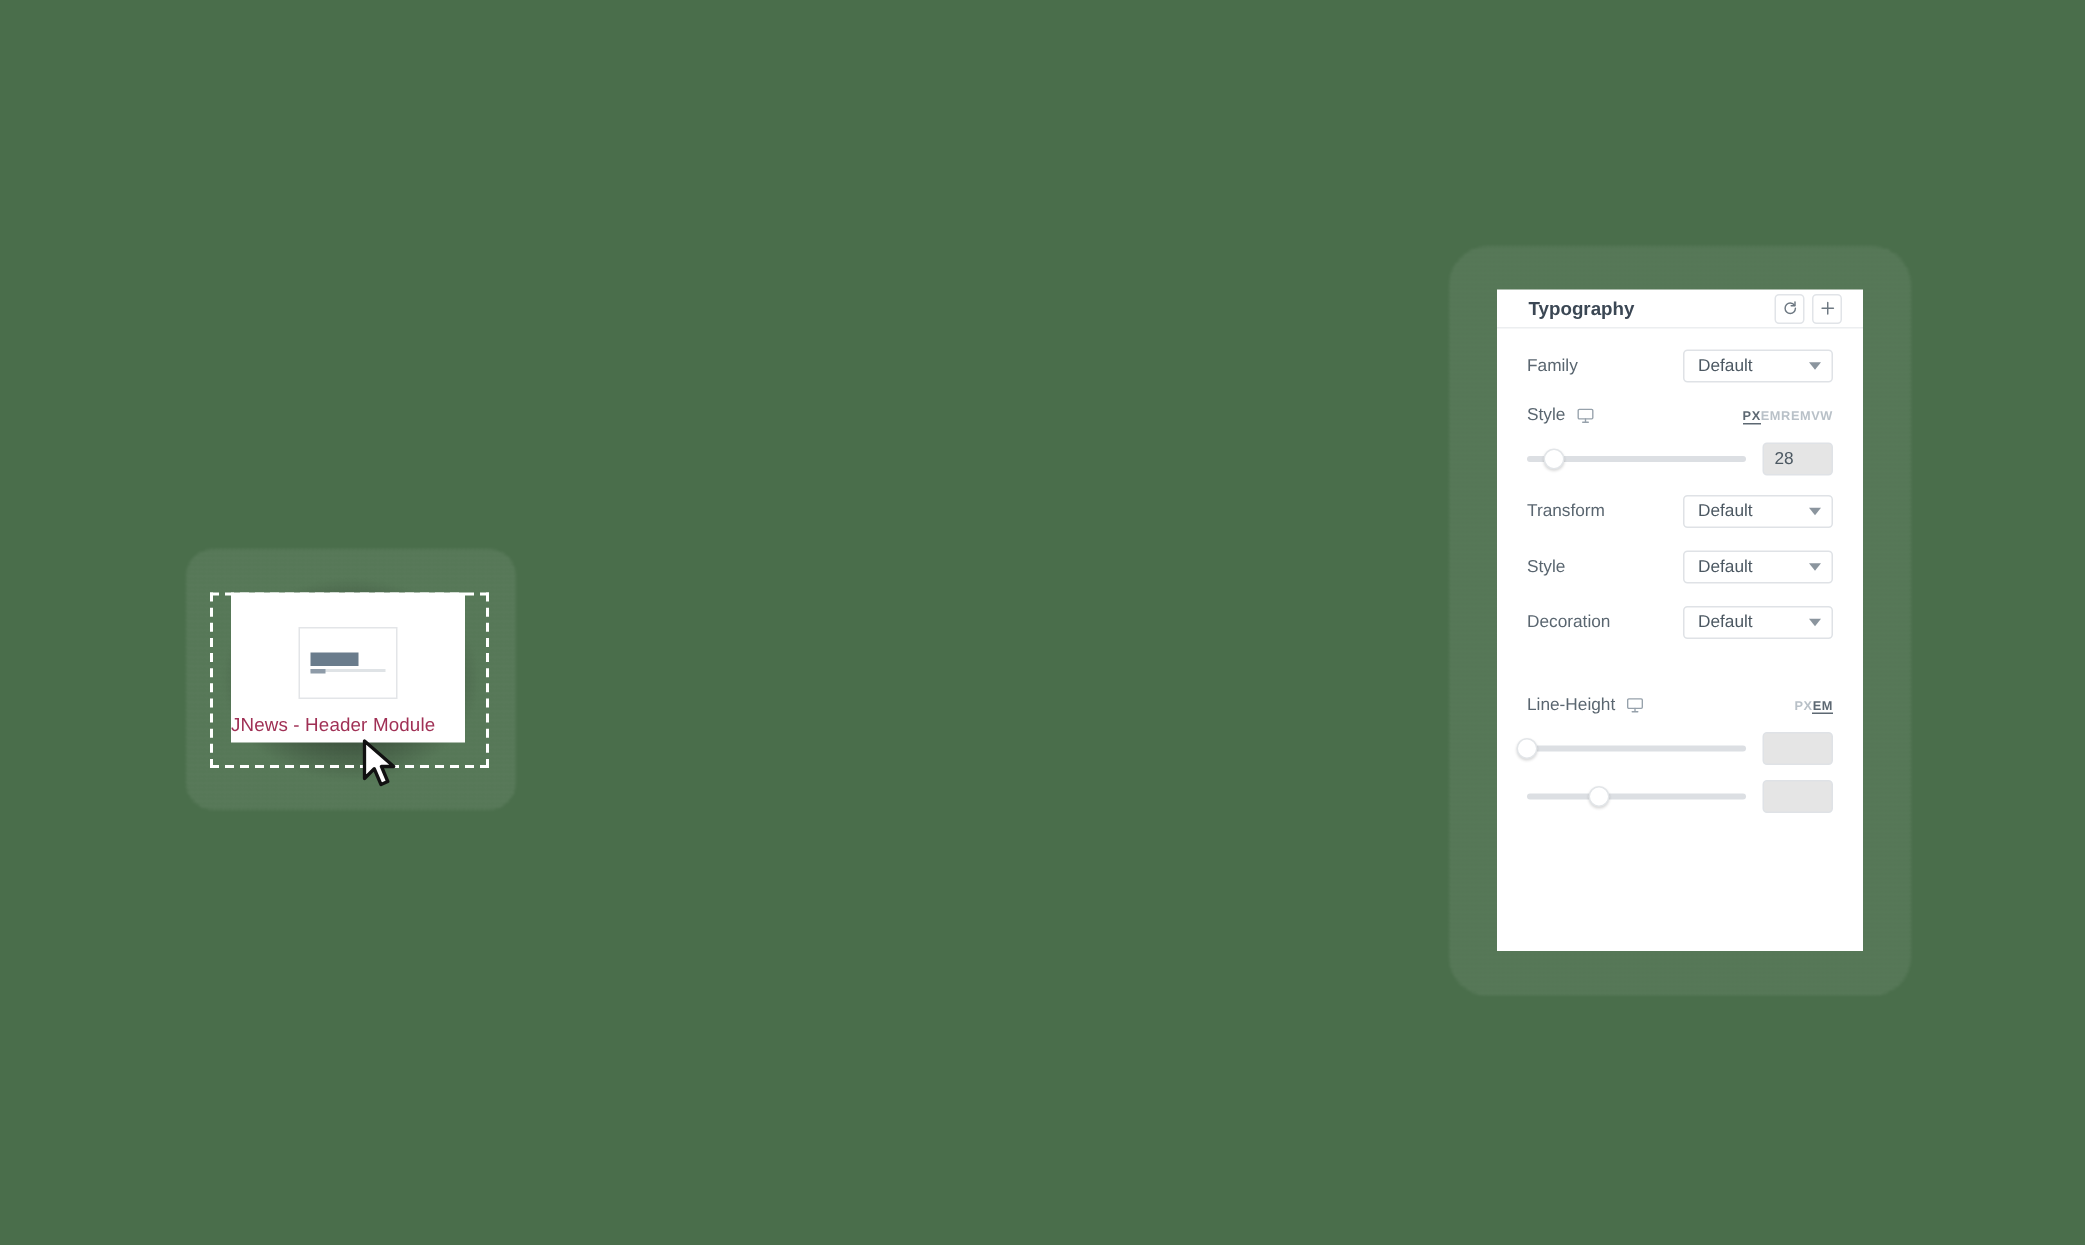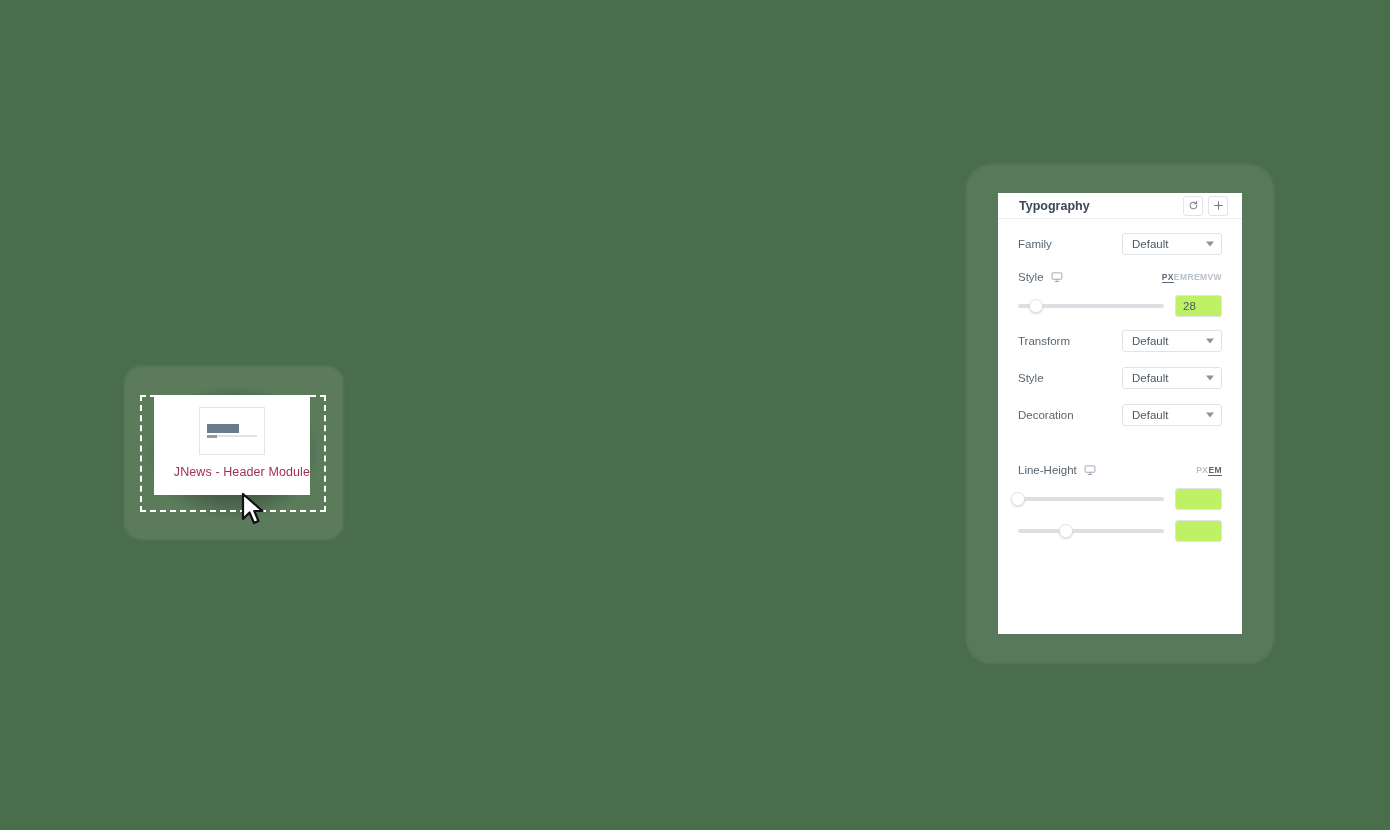--- a/index.html
+++ b/index.html
@@ -53,22 +53,22 @@
     box-sizing: border-box;
   }
   .drag-card {
     position: absolute;
     left: 30px;
     top: 29px;
     width: 156px;
     height: 100px;
     background: #ffffff;
     box-sizing: border-box;
-    padding-top: 12px;
-    text-align: right;
+    padding-top: 23px;
+    text-align: left;
   }
   .drag-thumb {
     width: 66px;
     height: 48px;
     margin: 0 auto 10px auto;
     border: 1px solid #e3e5e8;
     background: #ffffff;
     box-sizing: border-box;
     position: relative;
   }
@@ -268,21 +268,21 @@
     border: 1px solid #e2e5e8;
     box-shadow: 0 1px 2px rgba(0,0,0,.16);
     transform: translateX(-7px);
     box-sizing: border-box;
   }
   .num-input {
     width: 47px;
     height: 22px;
     border: 1px solid #dfe2e6;
     border-radius: 3px;
-    background: #bef264;
+    background: #e5e5e5;
     font-size: 11.5px;
     color: #4c5862;
     padding: 0 4px 0 7px;
     box-sizing: border-box;
     font-family: "Liberation Sans", sans-serif;
     outline: none;
   }
 </style>
 </head>
 <body style="background: rgb(74, 110, 75);">

